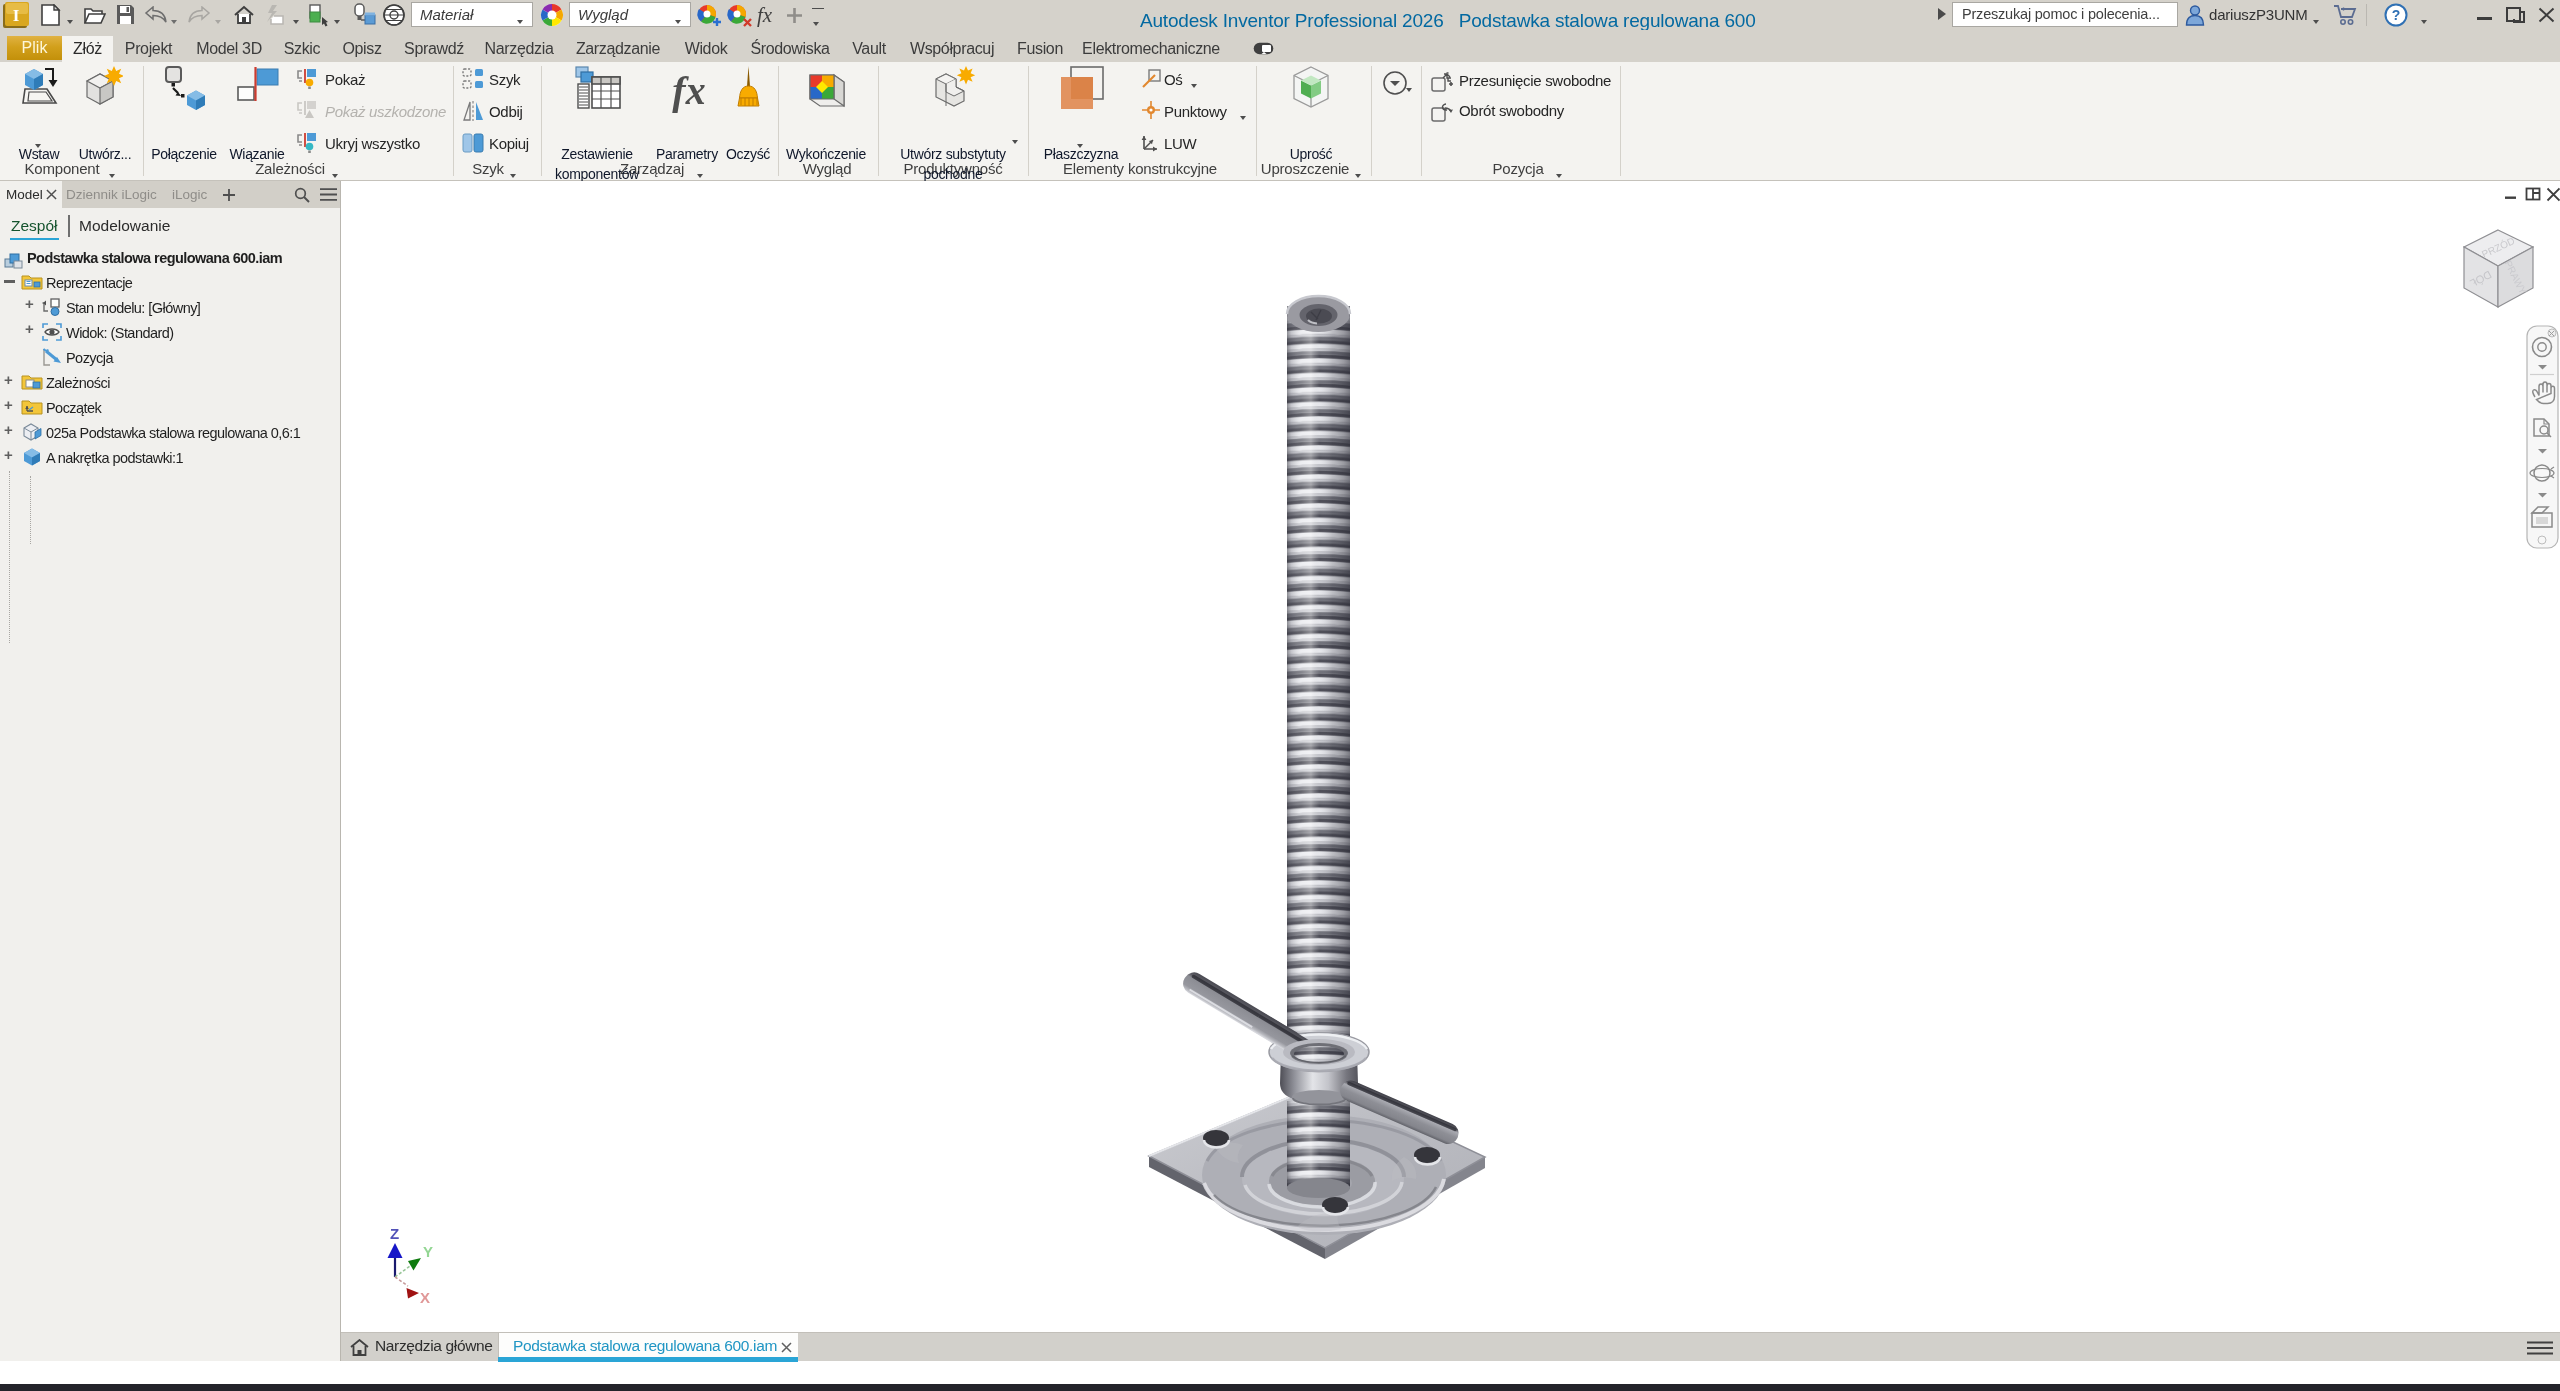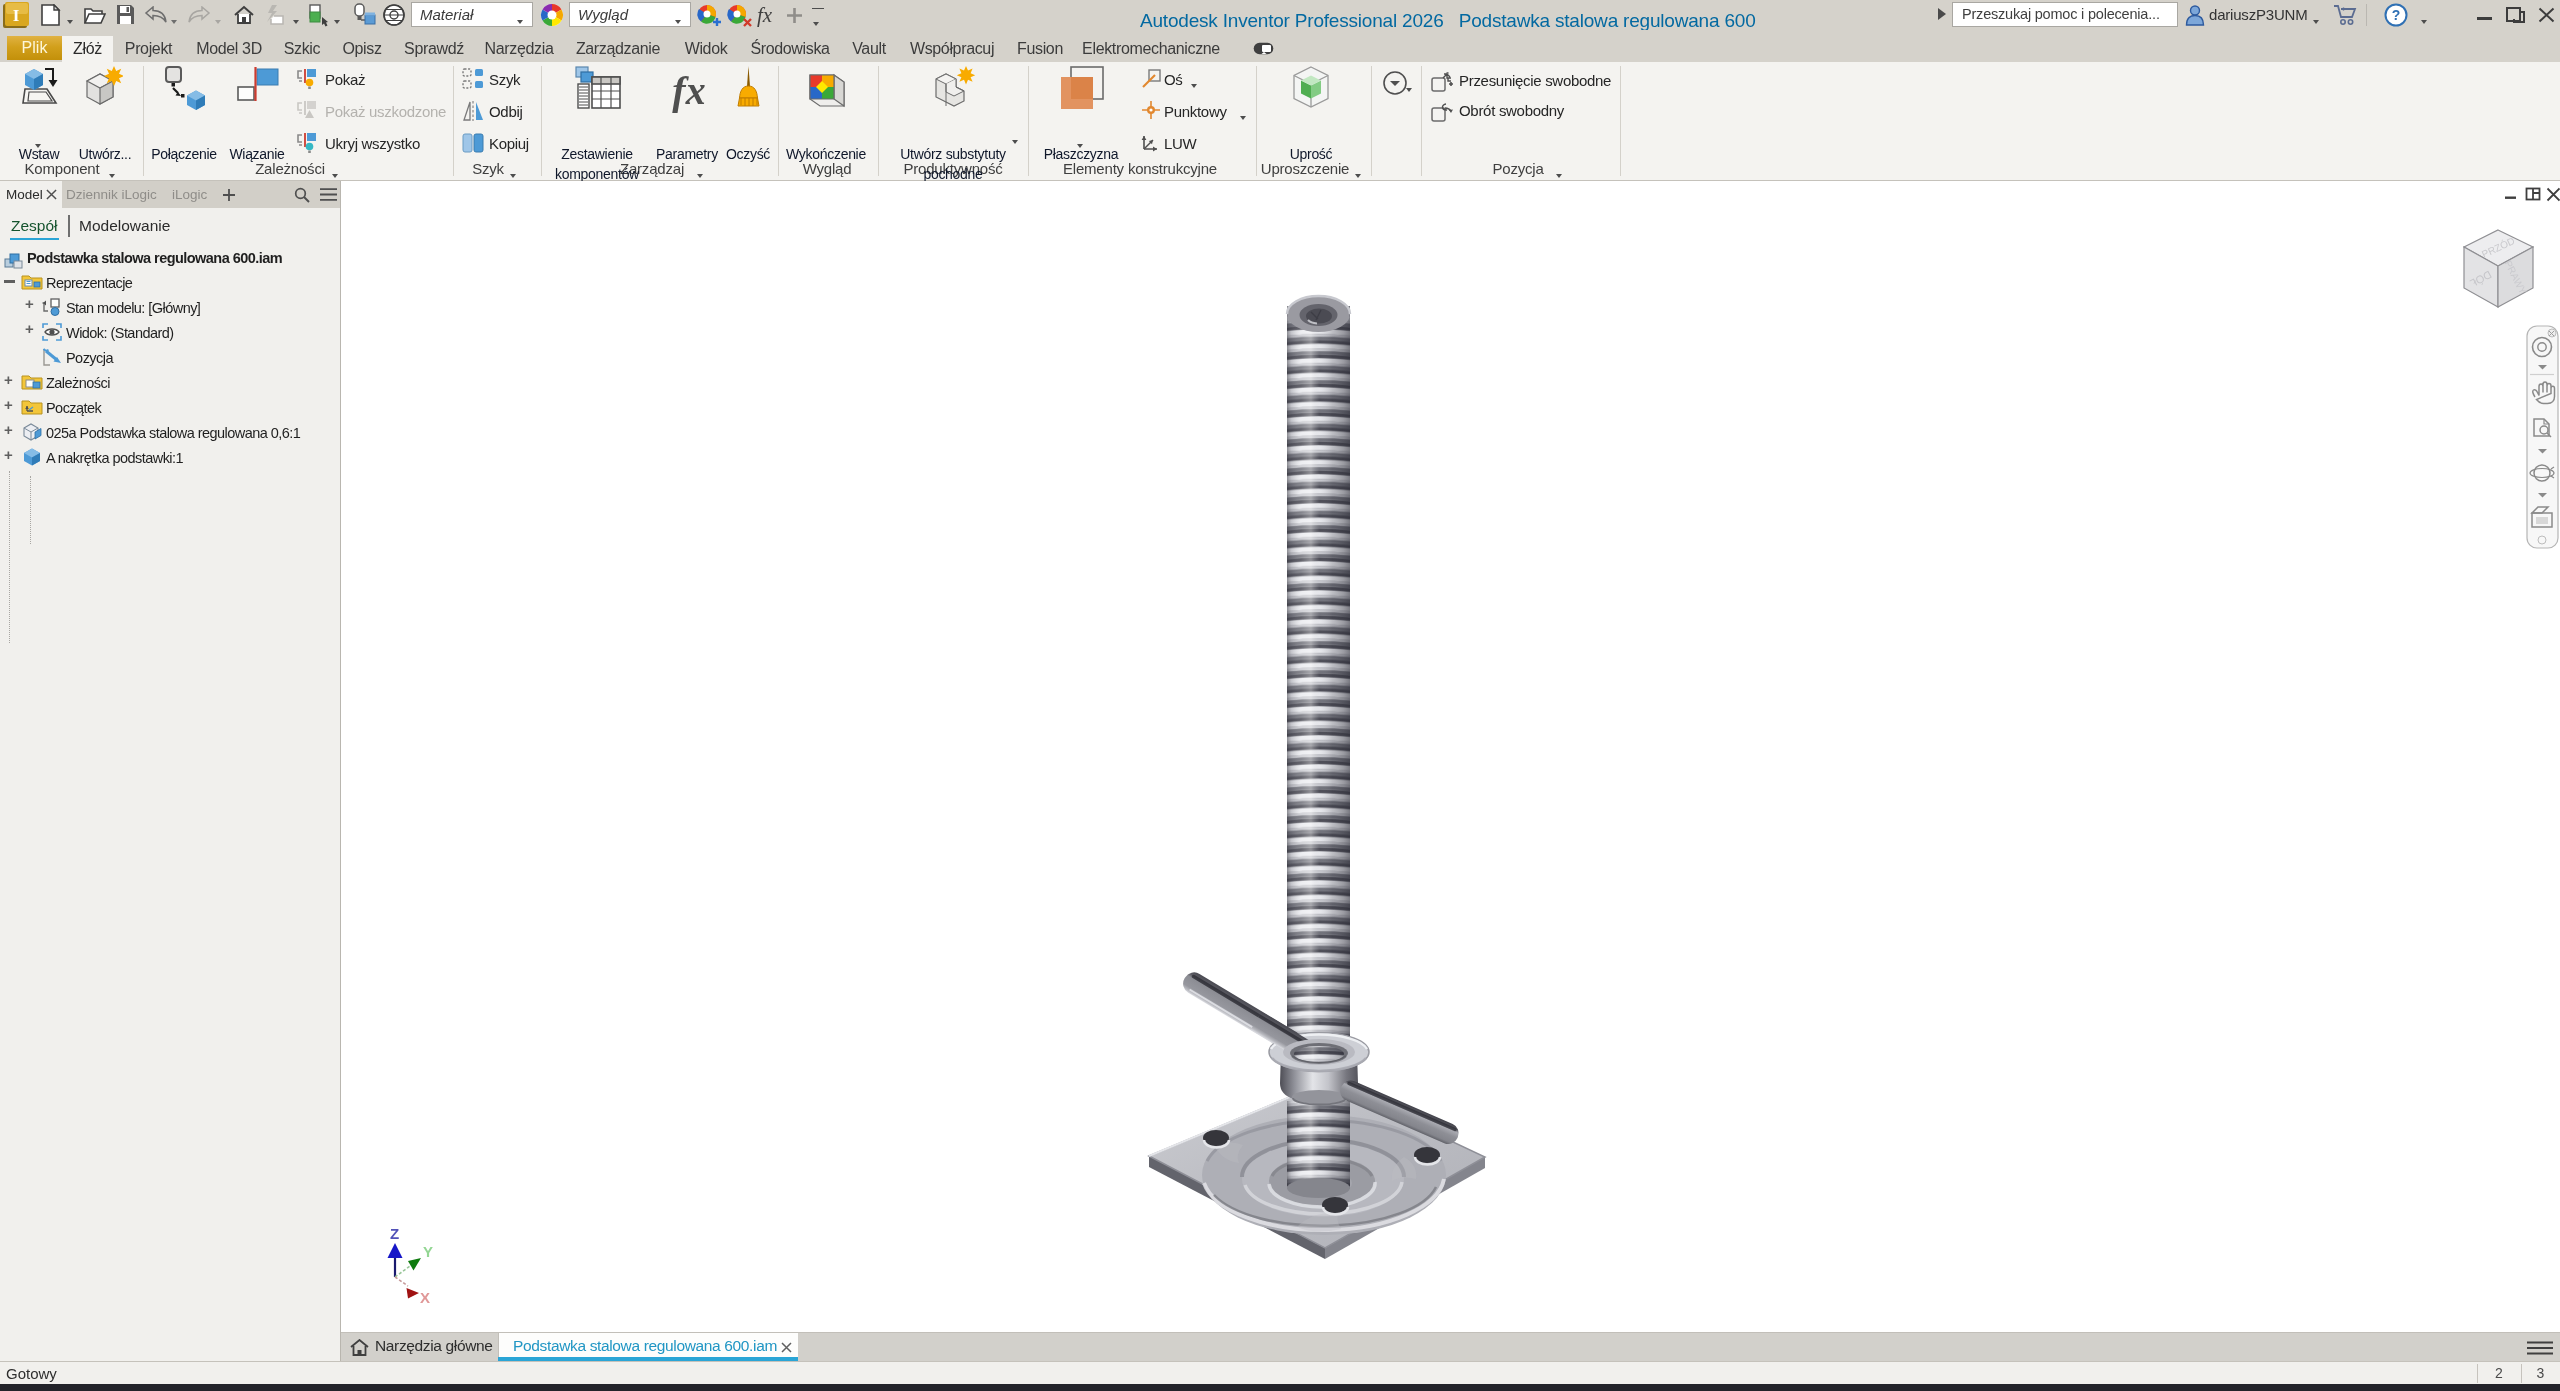--- a/index.html
+++ b/index.html
@@ -12,21 +12,21 @@
   #tabrow { position:absolute; left:0; top:30px; width:2560px; height:32px; background:#d5d2cb; }
   .rtab { position:absolute; top:6px; height:26px; line-height:26px; font-size:16px; letter-spacing:-0.35px; color:#3c3c3c; text-align:center; }
   .rtab.active { background:#f4f3f0; color:#2b2b2b; }
   #plik { position:absolute; left:7px; top:6px; width:55px; height:24px; background:linear-gradient(180deg,#e0b243 0%,#d2a01c 45%,#c3900a 100%); color:#fdf6d8; font-size:16px; text-align:center; line-height:24px; }
   
   #ribbon { position:absolute; left:0; top:62px; width:2560px; height:119px; background:#f4f3f0; border-bottom:1px solid #c5c2bb; }
   .rsep { position:absolute; top:4px; width:1px; height:110px; background:#d4d1ca; }
   .rgl { position:absolute; top:99px; height:16px; font-size:15px; letter-spacing:-0.2px; line-height:16px; color:#3f3f3f; white-space:nowrap; }
   .bigtxt { position:absolute; font-size:14px; letter-spacing:-0.3px; line-height:20px; color:#0f172a; text-align:center; white-space:nowrap;margin-top:32px; }
   .smltxt { position:absolute; font-size:15px; letter-spacing:-0.3px; line-height:20px; color:#262626; white-space:nowrap; }
-  .gray { color:#b4b2ae; }
+  .gray { color:#b4b2ae;font-style:italic; }
   .caret { display:inline-block; width:0; height:0; border-left:4px solid transparent; border-right:4px solid transparent; border-top:5px solid #4d4d4d; vertical-align:middle; }
   .caret.sm { border-left-width:3px; border-right-width:3px; border-top-width:4px; }
   
   #panel { position:absolute; left:0; top:181px; width:341px; height:1180px; background:#f1f0ed; border-right:1px solid #b9b6af; }
   #panelhead { position:absolute; left:0; top:0; width:340px; height:27px; background:#d2cfc8; }
   .treerow { position:absolute; left:0; height:25px; width:340px; font-size:14.5px; letter-spacing:-0.55px; line-height:25px; color:#1f1f1f; white-space:nowrap; }
   
   #viewport { position:absolute; left:342px; top:181px; width:2218px; height:1151px; background:#fff; }
   
   #doctabs { position:absolute; left:341px; top:1332px; width:2219px; height:29px; background:#d2d0cb; border-top:1px solid #c2bfb9;text-align:center; }
@@ -755,21 +755,14 @@
     <div class="abs" style="left:157px;top:0;width:300px;height:29px;background:#fdfdfc;border-left:1px solid #c2bfb9"></div>
     <div class="abs" style="left:172px;top:4px;font-size:15.5px;letter-spacing:-0.35px;color:#2196c4">Podstawka stalowa regulowana 600.iam</div>
     <svg class="abs" style="left:440px;top:9px" width="11" height="11" viewBox="0 0 11 11">
         <path d="M1 1 L10 10 M10 1 L1 10" stroke="#5f5f5f" stroke-width="1.5"></path>
       </svg>
     <div class="abs" style="left:157px;top:24px;width:300px;height:5px;background:#2aa5d6"></div>
     <svg class="abs" style="left:2186px;top:8px" width="26px" height="14" viewBox="0 0 26 14">
         <path d="M0 1.5 h26 M0 7 h26 M0 12.5 h26" stroke="#3f3f3f" stroke-width="2.2"></path>
       </svg>
   </div>
-  <div id="statusbar">
-    <div class="abs" style="left:6px;top:3px">Gotowy</div>
-    <div class="vline" style="left:2477px;top:2px;height:19px"></div>
-    <div class="abs" style="left:2477px;top:3px;width:44px;text-align:center;color:#4a4a4a;font-size:14px">2</div>
-    <div class="vline" style="left:2521px;top:2px;height:19px"></div>
-    <div class="abs" style="left:2521px;top:3px;width:39px;text-align:center;color:#4a4a4a;font-size:14px">3</div>
-  </div>
   <div id="blackstrip"></div>
 </div>
 
 </body></html>

